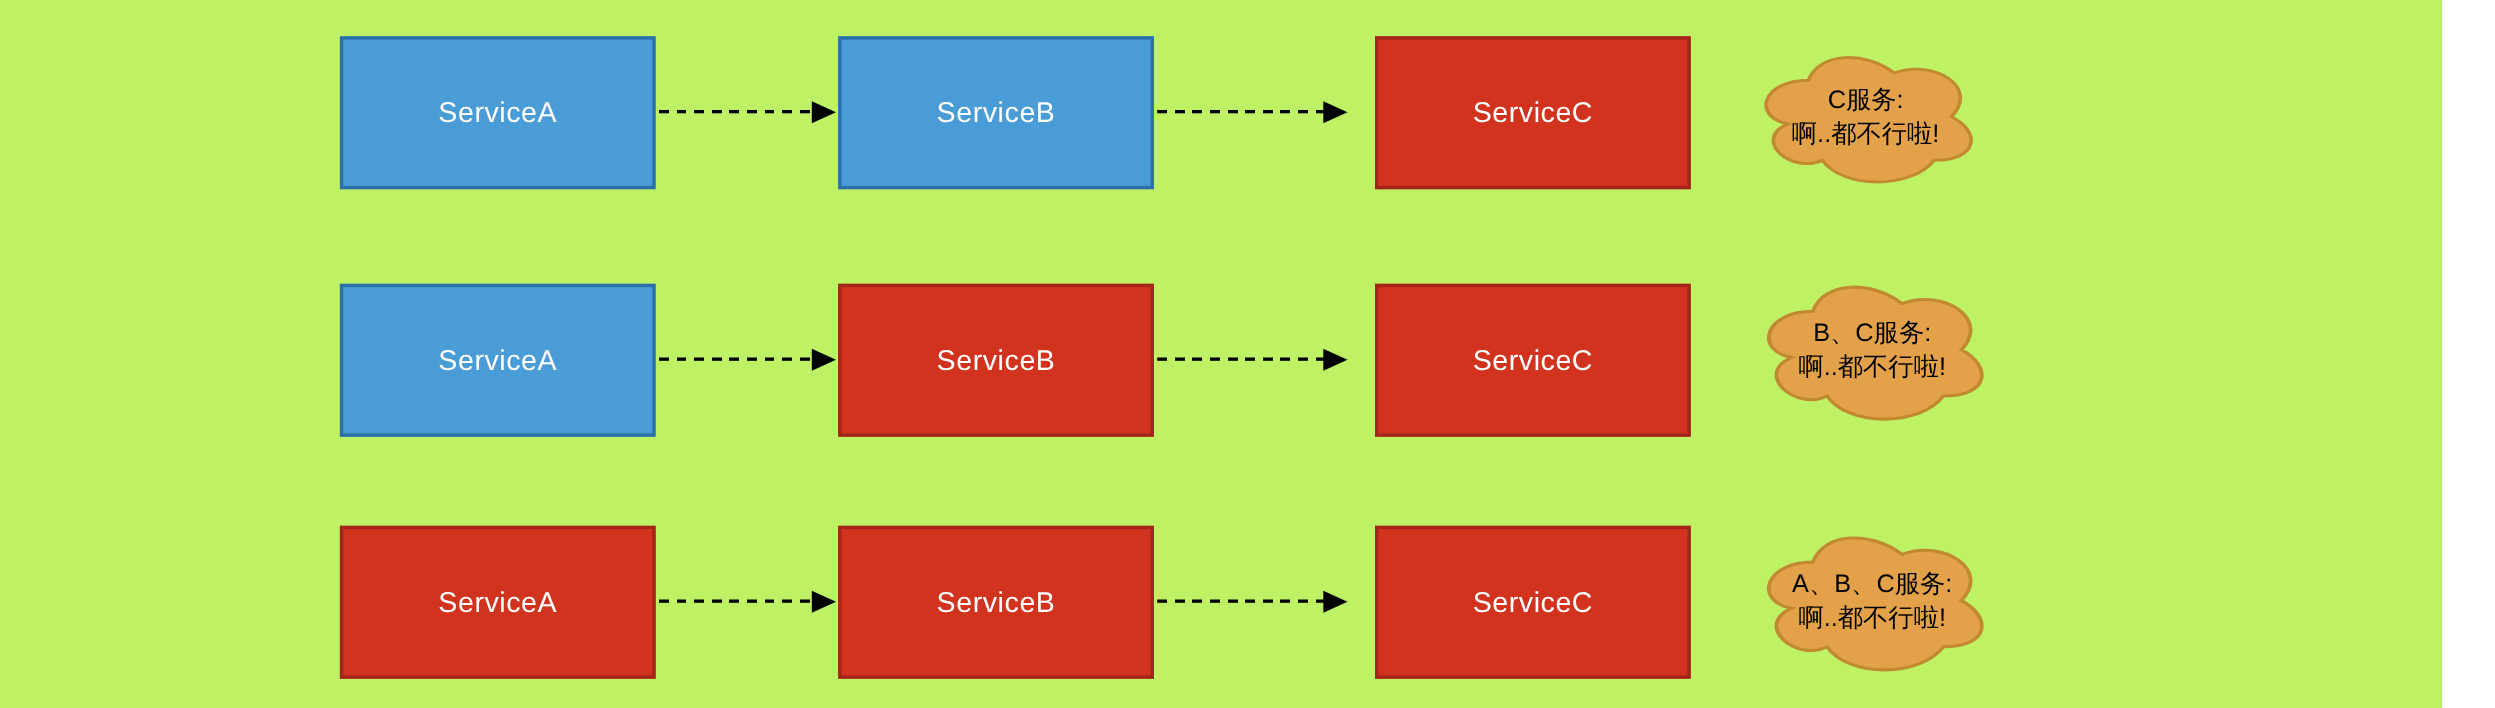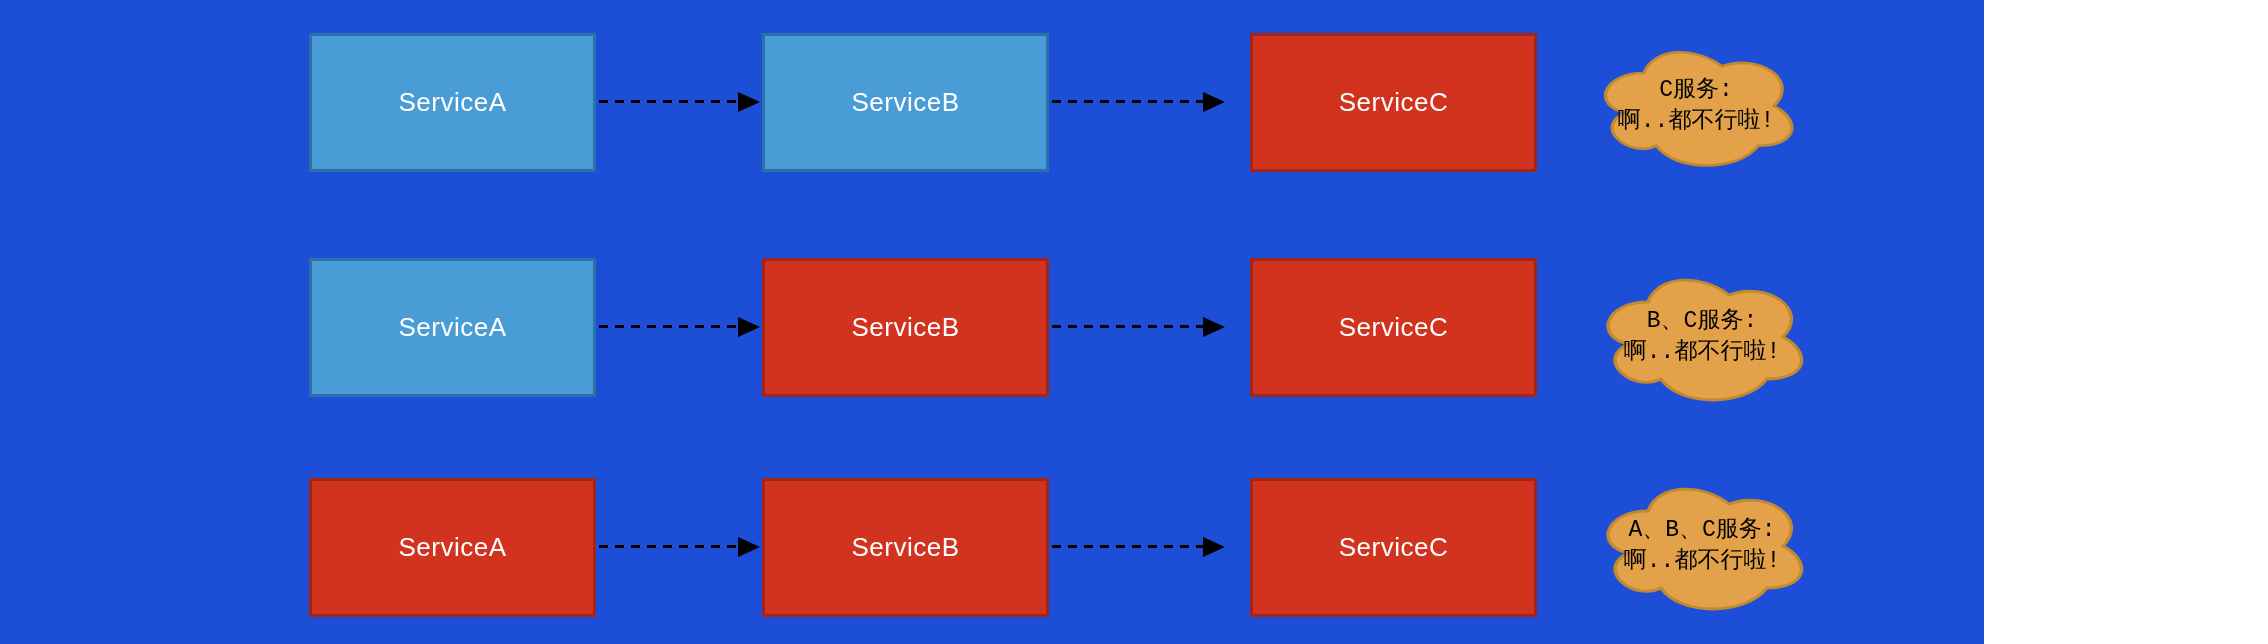--- a/index.html
+++ b/index.html
@@ -3,23 +3,23 @@
 <meta charset="utf-8">
 <style>
   html, body {
     margin: 0;
     padding: 0;
     background: #ffffff;
     font-family: "Liberation Sans", sans-serif;
   }
   #canvas {
     position: relative;
-    width: 1984px;
+    width: 2220px;
     height: 644px;
-    background: #1d4ed8;
+    background: #bef264;
     overflow: hidden;
   }
   
   .service-box {
     position: absolute;
     width: 287px;
     height: 139px;
     border: 3px solid #2c70a8;
     box-sizing: border-box;
     display: flex;
@@ -86,24 +86,23 @@
     right: 0;
     bottom: 0;
     display: flex;
     flex-direction: column;
     justify-content: center;
     color: #000000;
     font-size: 23px;
     line-height: 1.35;
     white-space: nowrap;
     text-align: center;
-    font-family: Liberation Mono, monospace;
   }
   .cloud1 { left: 1592px; top: 40px;  width: 208px; height: 132px; }
-  .cloud2 { left: 1594px; top: 267px; width: 216px; height: 140px; }
+  .cloud2 { left: 1594px; top: 248px; width: 216px; height: 140px; }
   .cloud3 { left: 1594px; top: 476px; width: 216px; height: 140px; }
 </style>
 </head>
 <body>
 
 <div id="canvas">
 
   <div class="service-box row1 colA" style="background-color: rgb(74, 156, 214); border-color: rgb(44, 112, 168);">
     <span class="label">ServiceA</span>
   </div>

